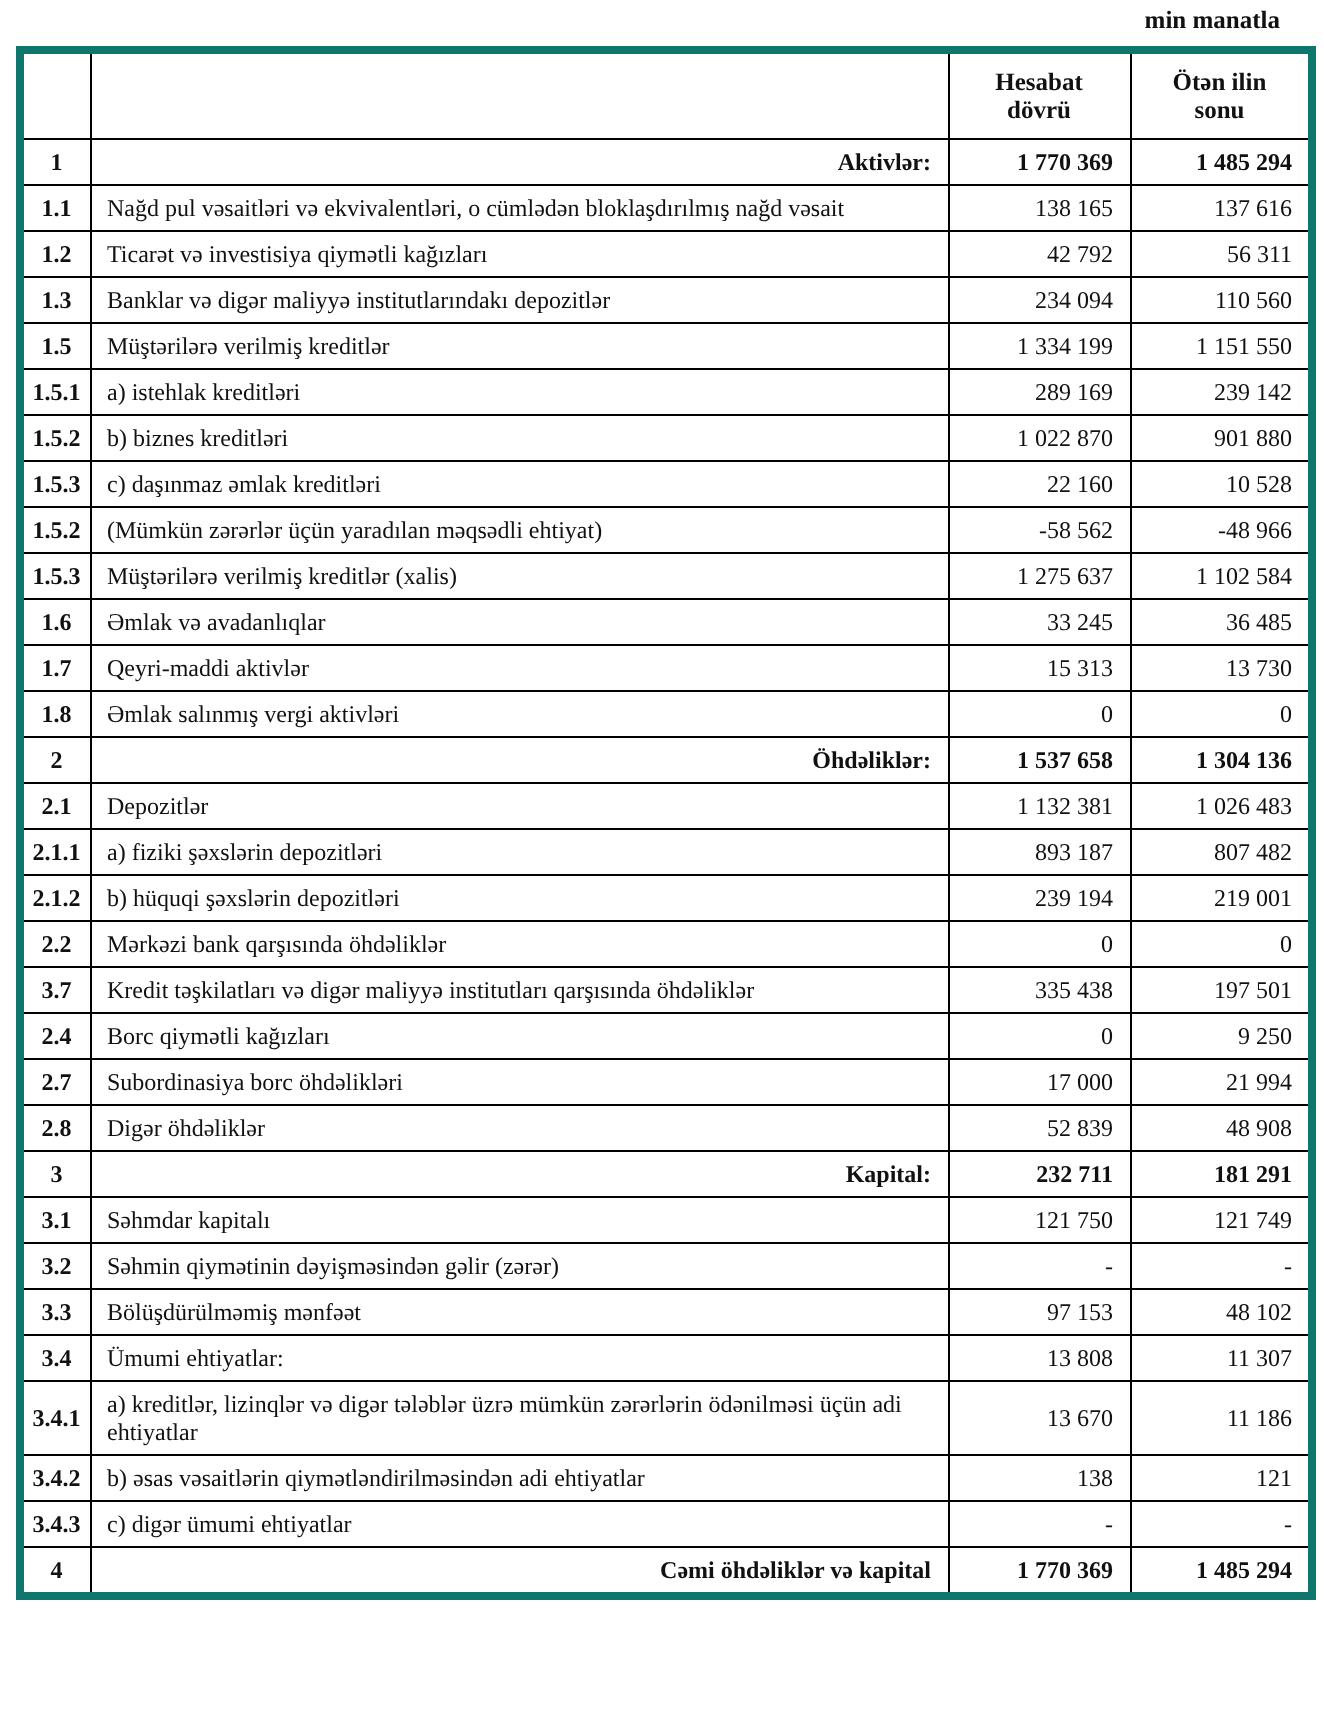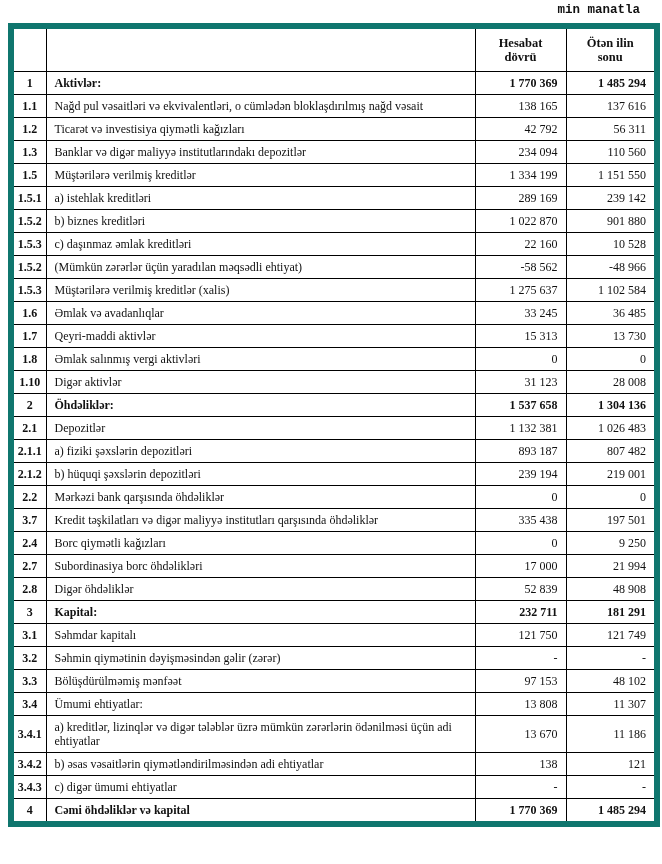--- a/index.html
+++ b/index.html
@@ -15,30 +15,29 @@
     color: #111111;
     overflow: hidden;
   }
   .unit-label {
     position: absolute;
     top: 3px;
     right: 22px;
     font-size: 12.5px;
     font-weight: bold;
     color: #111111;
-    font-family: Liberation Mono, monospace;
   }
   table.balance {
     position: absolute;
     left: 8px;
     top: 23px;
     width: 646px;
     border-collapse: collapse;
     table-layout: fixed;
-    border: 6px solid #0f766e;
+    border: 4px solid #0f766e;
     background: #ffffff;
   }
   table.balance col.c-num   { width: 35px; }
   table.balance col.c-label { width: 429px; }
   table.balance col.c-val   { width: 91px; }
   table.balance th, table.balance td {
     border: 1.5px solid #000000;
     font-size: 12px;
     line-height: 14px;
     vertical-align: middle;
@@ -63,20 +62,21 @@
     vertical-align: middle;
   }
   td.val {
     text-align: right;
     padding: 4px 8px 4px 2px;
     vertical-align: top;
   }
   tr.section td.label,
   tr.section td.val {
     font-weight: bold;
+    text-align: right;
   }
 </style>
 </head>
 <body>
 
 <div class="unit-label">min manatla</div>
 
 <table class="balance">
   <colgroup>
     <col class="c-num">
@@ -166,26 +166,20 @@
         <td class="label">Qeyri-maddi aktivlər</td>
         <td class="val">15 313</td>
         <td class="val">13 730</td>
       </tr>
       <tr>
         <td class="num">1.8</td>
         <td class="label">Əmlak salınmış vergi aktivləri</td>
         <td class="val">0</td>
         <td class="val">0</td>
       </tr>
-      <tr>
-        <td class="num">1.10</td>
-        <td class="label">Digər aktivlər</td>
-        <td class="val">31 123</td>
-        <td class="val">28 008</td>
-      </tr>
       <tr class="section">
         <td class="num">2</td>
         <td class="label">Öhdəliklər:</td>
         <td class="val">1 537 658</td>
         <td class="val">1 304 136</td>
       </tr>
       <tr>
         <td class="num">2.1</td>
         <td class="label">Depozitlər</td>
         <td class="val">1 132 381</td>

